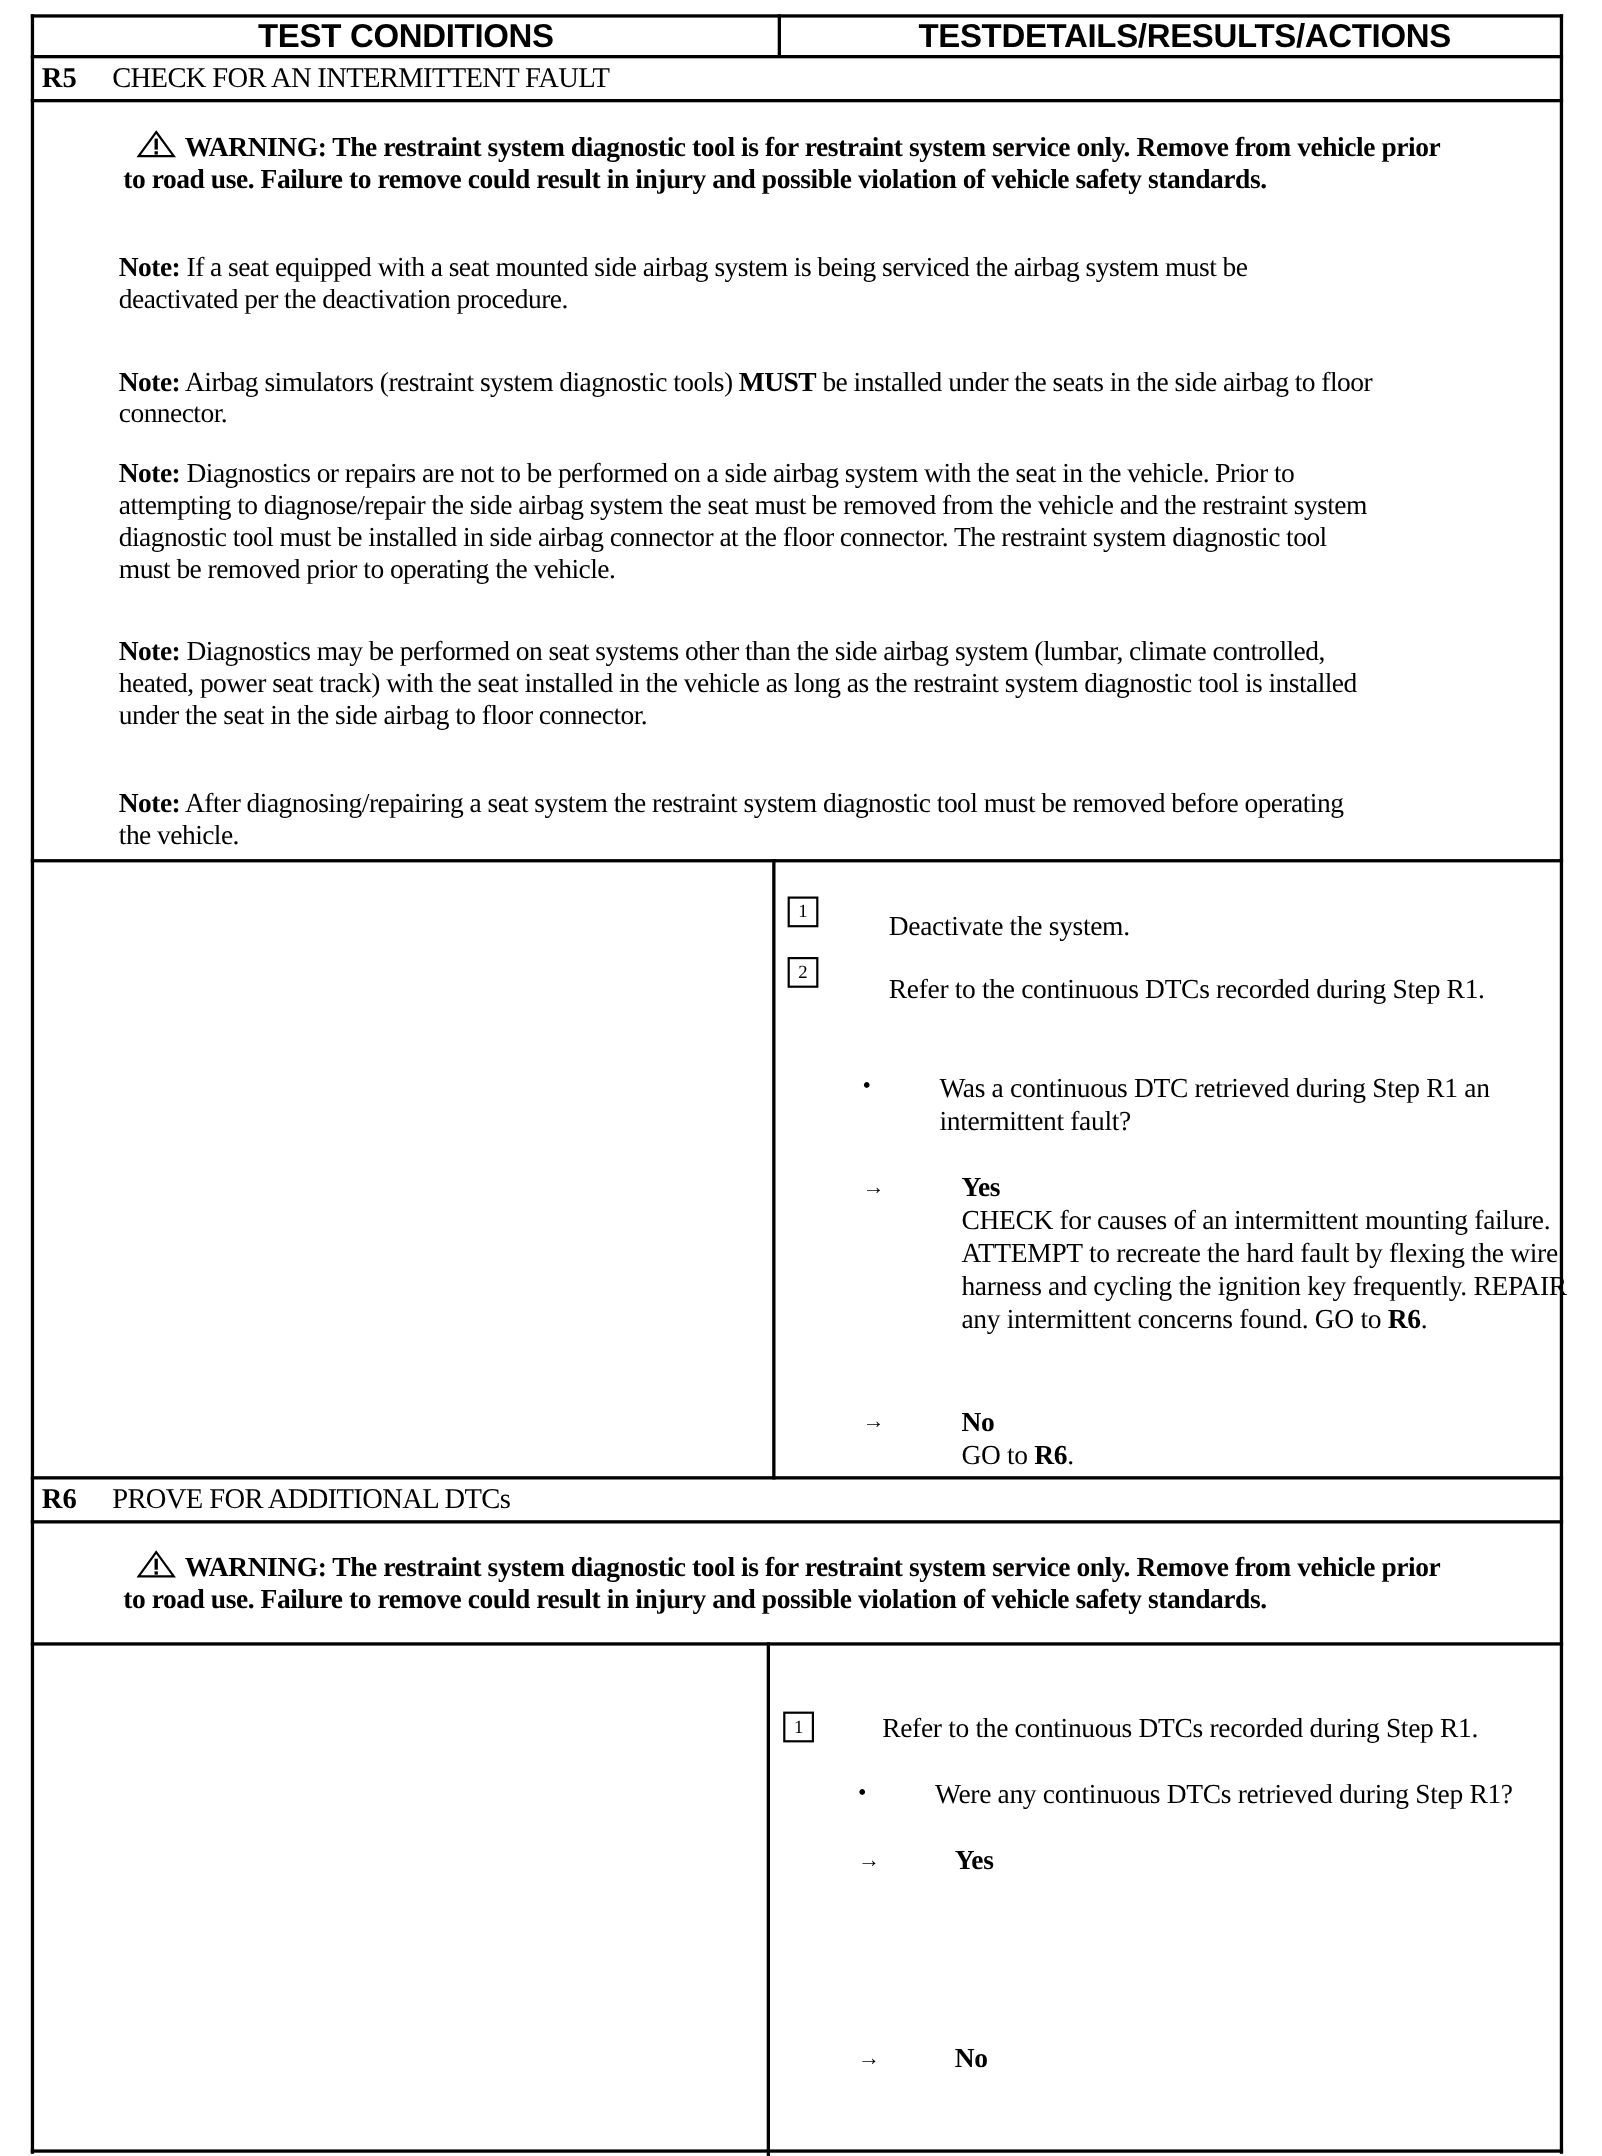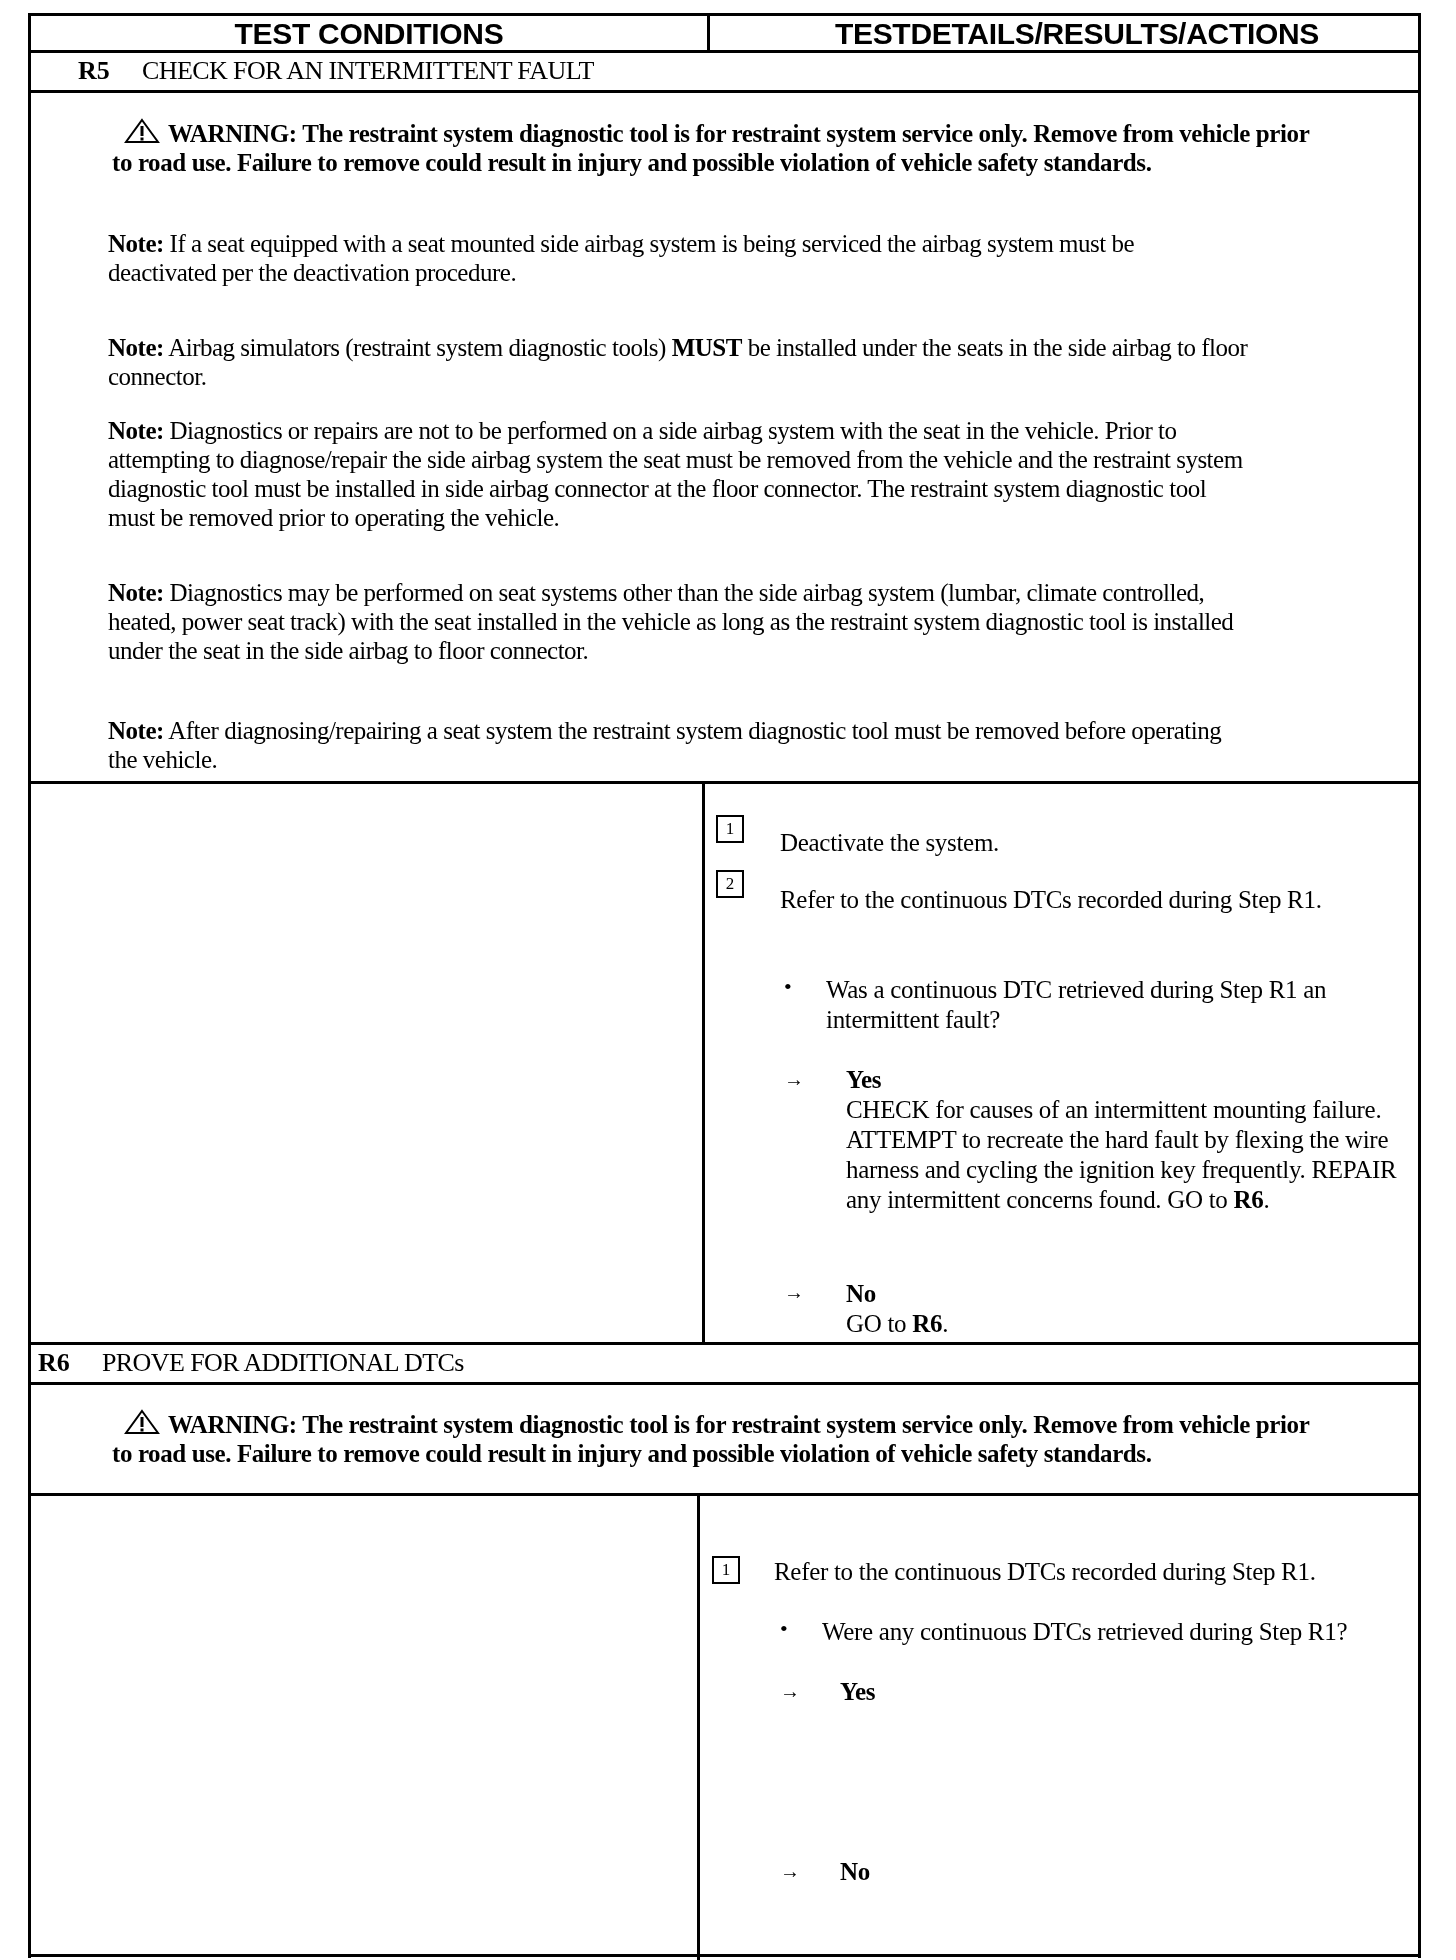--- a/index.html
+++ b/index.html
@@ -14,21 +14,21 @@
   .sec-title { position: absolute; left: 38px; height: 36px; display: flex; align-items: center; font-size: 26px; }
   .sec-title .code { font-weight: bold; width: 64px; display: inline-block; }
   .sec-title .txt { letter-spacing: -0.6px; }
 
   .warning { position: absolute; left: 112px; width: 1220px; font-weight: bold; font-size: 25px; line-height: 29px; letter-spacing: -0.4px; }
   .warn-icon { display: inline-block; width: 36px; height: 26px; vertical-align: -2px; margin-right: 8px; margin-left: 12px; }
 
   .note { position: absolute; left: 108px; width: 1140px; font-size: 25px; line-height: 29px; letter-spacing: -0.5px; }
   .note b { font-weight: bold; }
 
-  .step { position: absolute; font-size: 25px; line-height: 30px; letter-spacing: -0.3px; }
+  .step { position: absolute; font-size: 25px; line-height: 30px; letter-spacing: -0.3px; margin-left: 28px; }
   .stepbox { position: absolute; width: 28px; height: 28px; border: 2px solid #000; font-size: 17px; display: flex; align-items: center; justify-content: center; font-family: "Liberation Serif", serif; }
   .bullet { position: absolute; font-size: 22px; }
   .arrow { position: absolute; font-size: 20px; }
   .bold { font-weight: bold; }
 </style>
 </head>
 <body>
 
 <div class="hline" style="left:28px; top:13px; width:1393px;"></div>
 <div class="vline" style="left:28px; top:13px; height:1945px;"></div>
@@ -48,21 +48,21 @@
 
 <div class="hline" style="left:28px; top:1382px; width:1393px;"></div>
 
 <div class="hline" style="left:28px; top:1493px; width:1393px;"></div>
 
 <div class="vline" style="left:697px; top:1493px; height:1463px;"></div>
 
 <div class="hdr" style="left:31px; width:676px;">TEST CONDITIONS</div>
 <div class="hdr" style="left:710px; width:708px;padding-left:26px;">TESTDETAILS/RESULTS/ACTIONS</div>
 
-<div class="sec-title" style="top:53px;margin-left:40px;">
+<div class="sec-title" style="top:53px;">
   <span class="code">R5</span>
   <span class="txt">CHECK FOR AN INTERMITTENT FAULT</span>
 </div>
 
 <div class="warning" style="top:118px;">
   <span class="warn-icon">
     <svg width="36" height="26" viewBox="0 0 36 26">
         <polygon points="18,2 34,24 2,24" fill="none" stroke="#000" stroke-width="2"></polygon>
         <rect x="16.5" y="8" width="3" height="10" fill="#000"></rect>
         <rect x="16.5" y="19.5" width="3" height="3" fill="#000"></rect>

